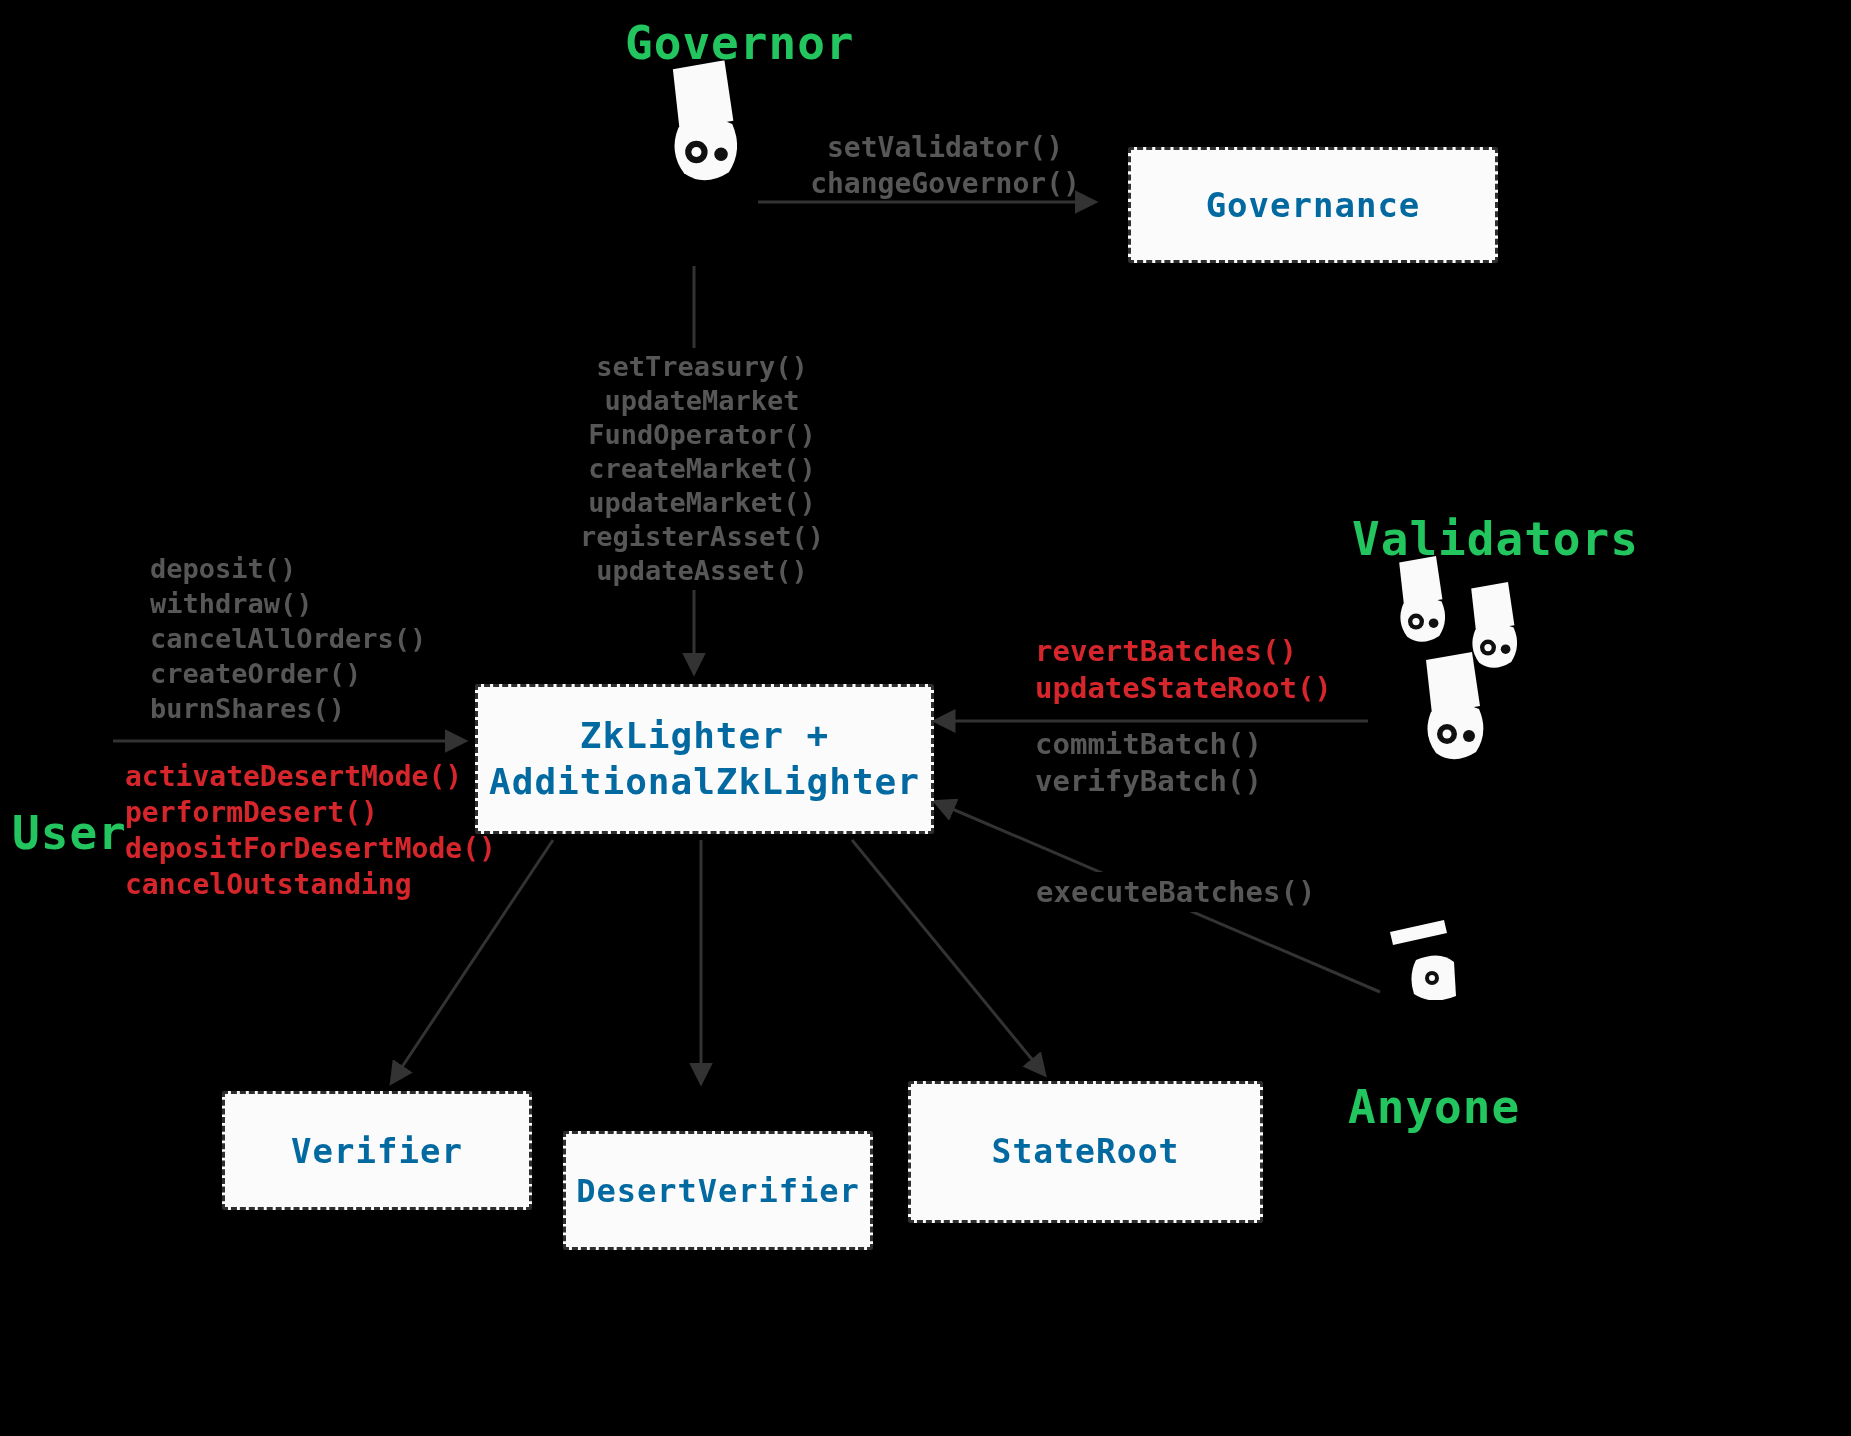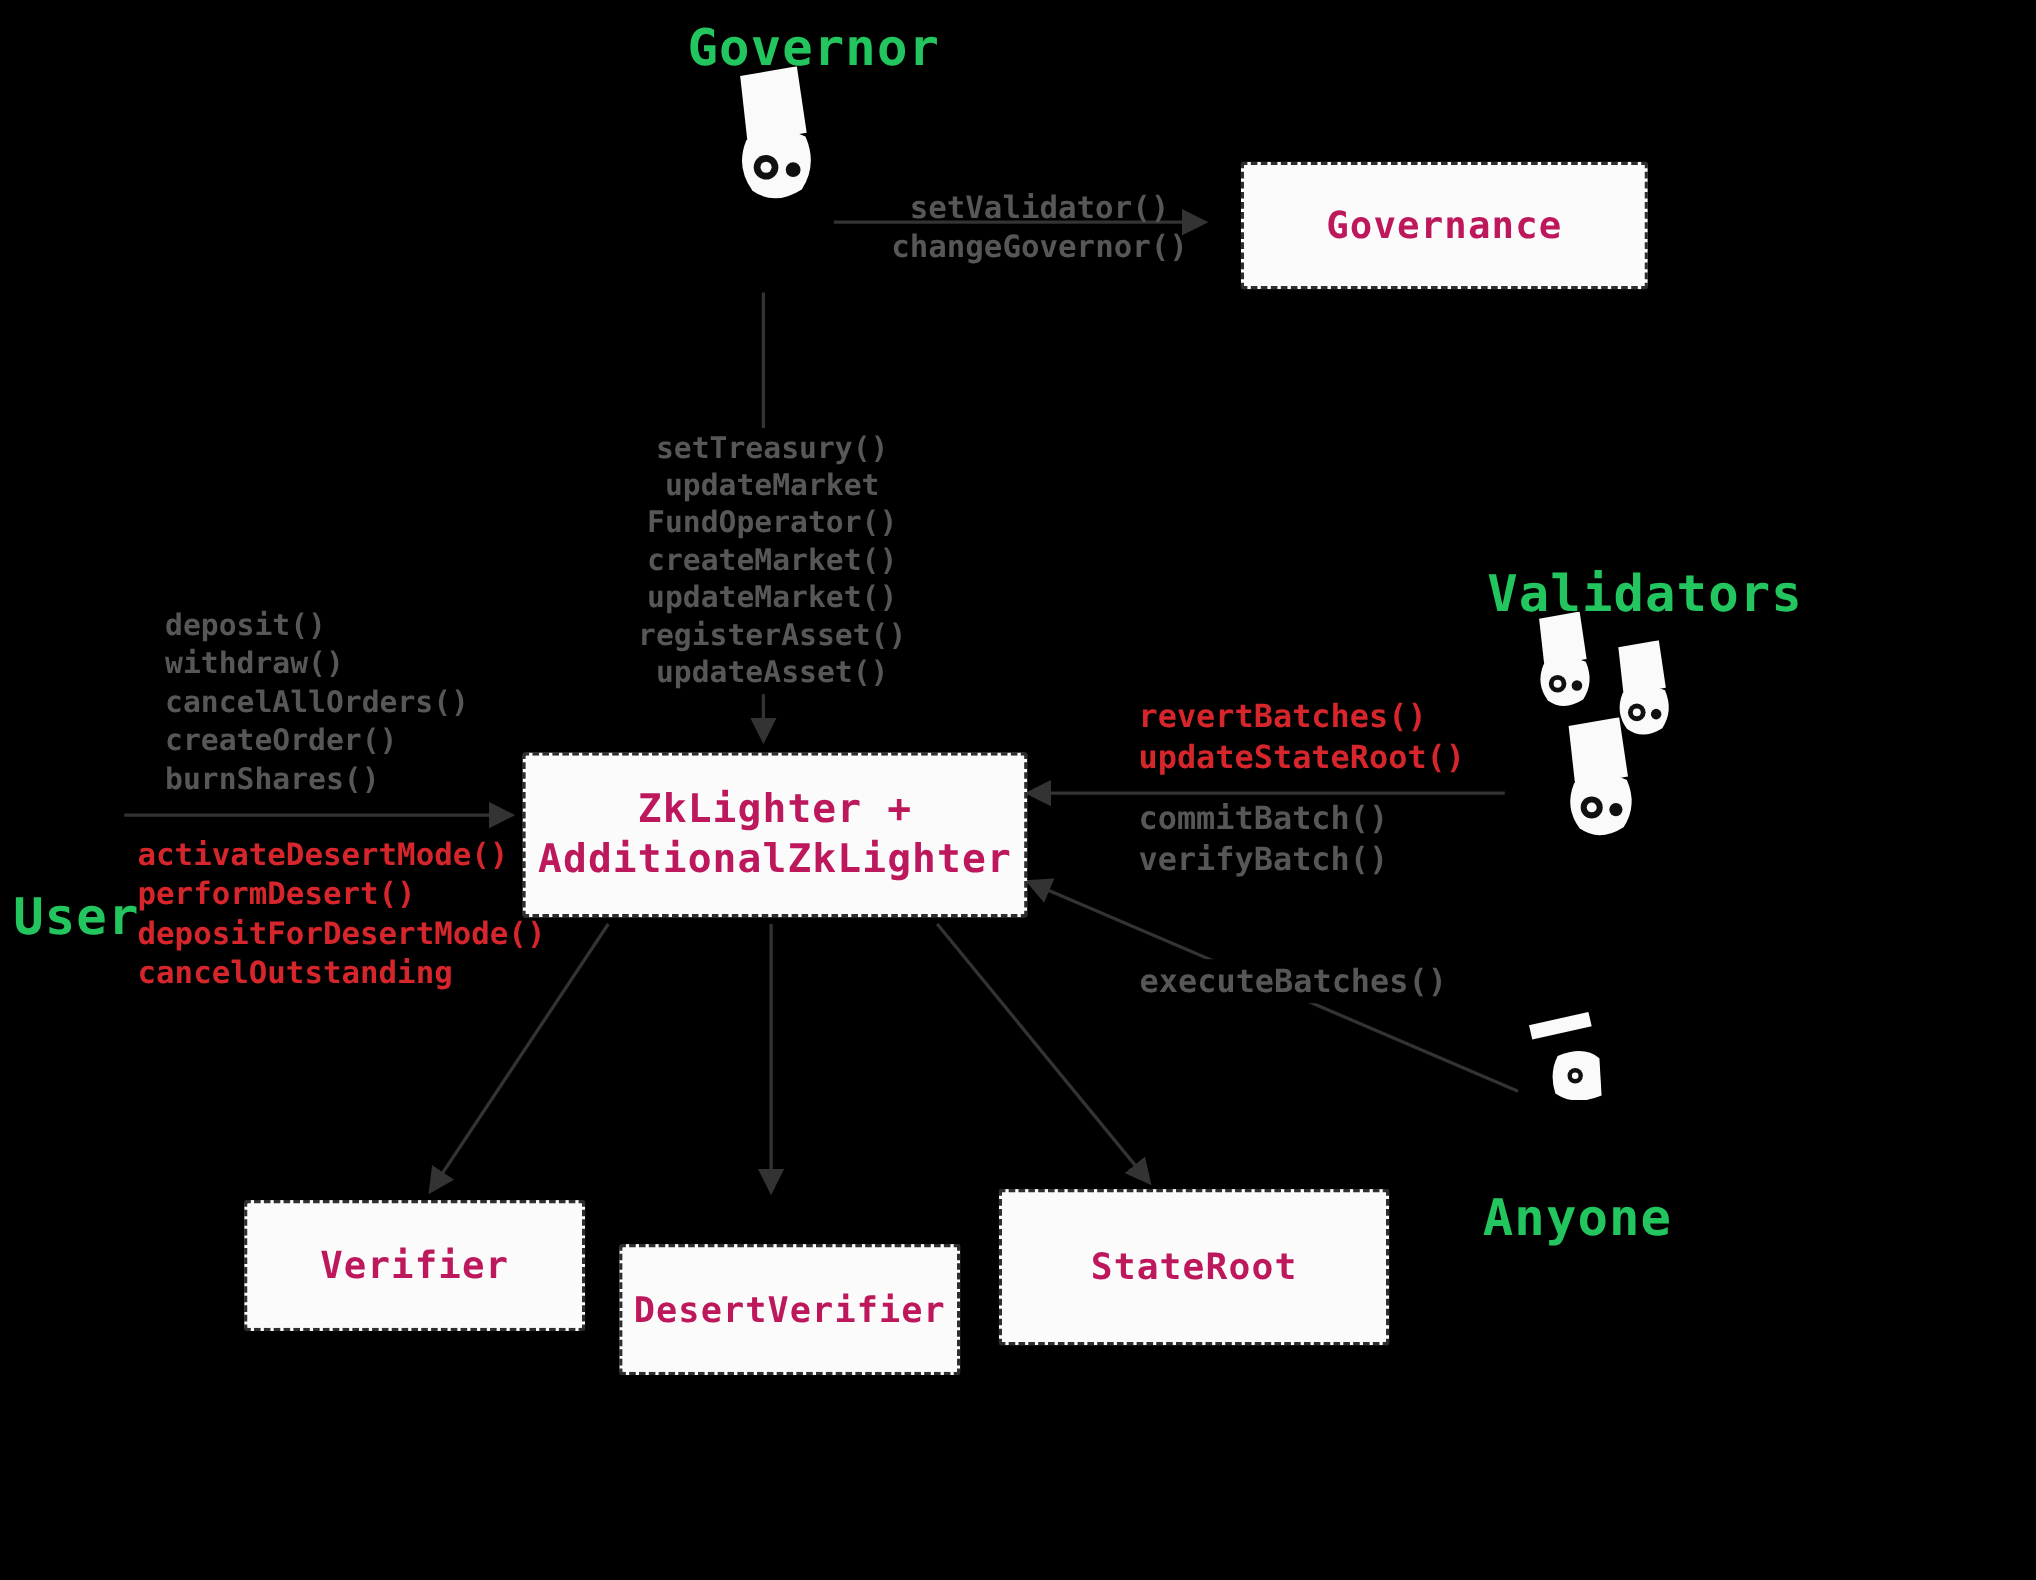--- a/index.html
+++ b/index.html
@@ -5,27 +5,27 @@
   html,body{margin:0;padding:0;background:#000;}
   .canvas{
     position:relative;width:1851px;height:1436px;background:#000;overflow:hidden;
     font-family:"DejaVu Sans Mono",monospace;font-weight:bold;
   }
   .arrows{position:absolute;left:0;top:0;}
   .arrows line{stroke:#333333;stroke-width:3;}
   .box{
     position:absolute;background:#fbfbfb;border:3px dashed #2e2e2e;border-radius:2px;
     display:flex;flex-direction:column;align-items:center;justify-content:center;
-    color:#be185d;text-align:center;letter-spacing:1px;
+    color:#0369a1;text-align:center;letter-spacing:1px;
   }
   .actor{position:absolute;color:#22c55e;font-size:46px;letter-spacing:1px;white-space:nowrap;}
   .lbls{position:absolute;font-size:28px;line-height:36px;white-space:nowrap;}
   .gray{color:#575757;}
   .red{color:#d6262c;}
-  .centered{text-align:center;margin-top:41px;}
+  .centered{text-align:center;}
   .masked{background:#000;padding:2px 8px;}
   .fig{position:absolute;}
 </style>
 </head>
 <body>
 
 <div class="canvas">
 
   <svg class="arrows" width="1851" height="1436">
     <defs>

